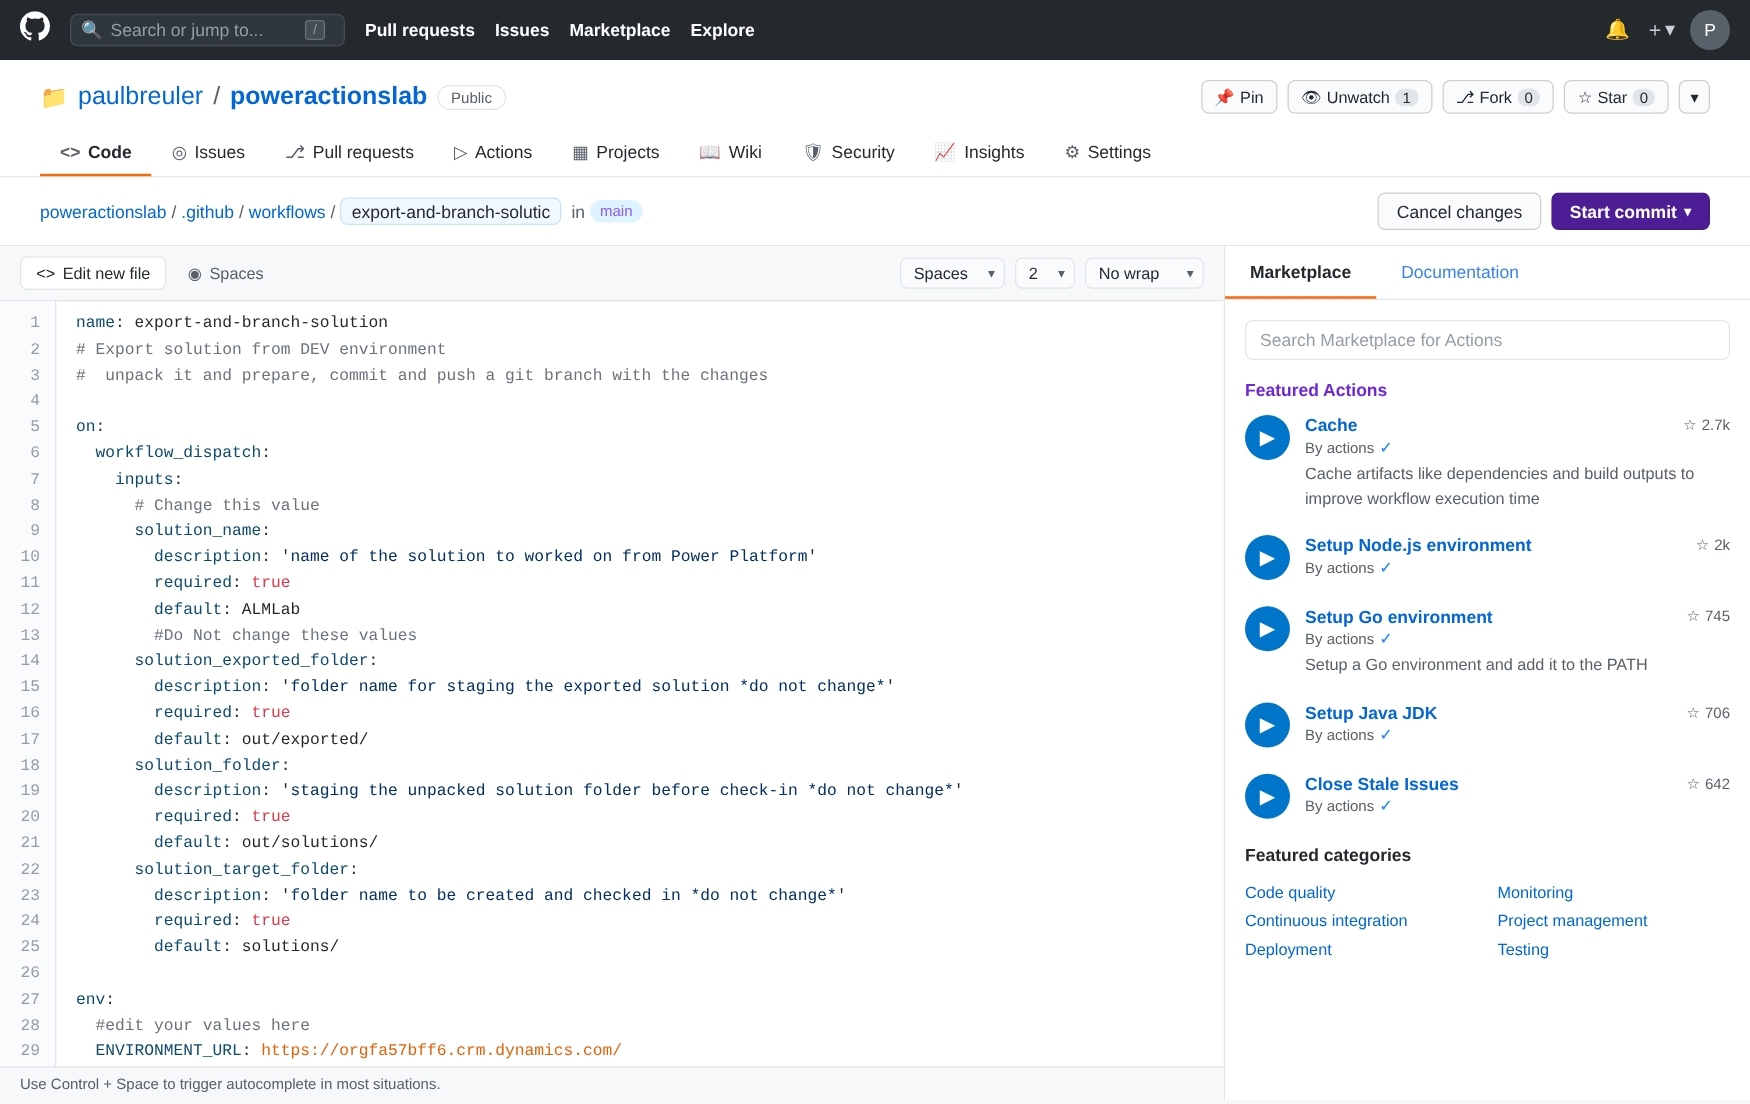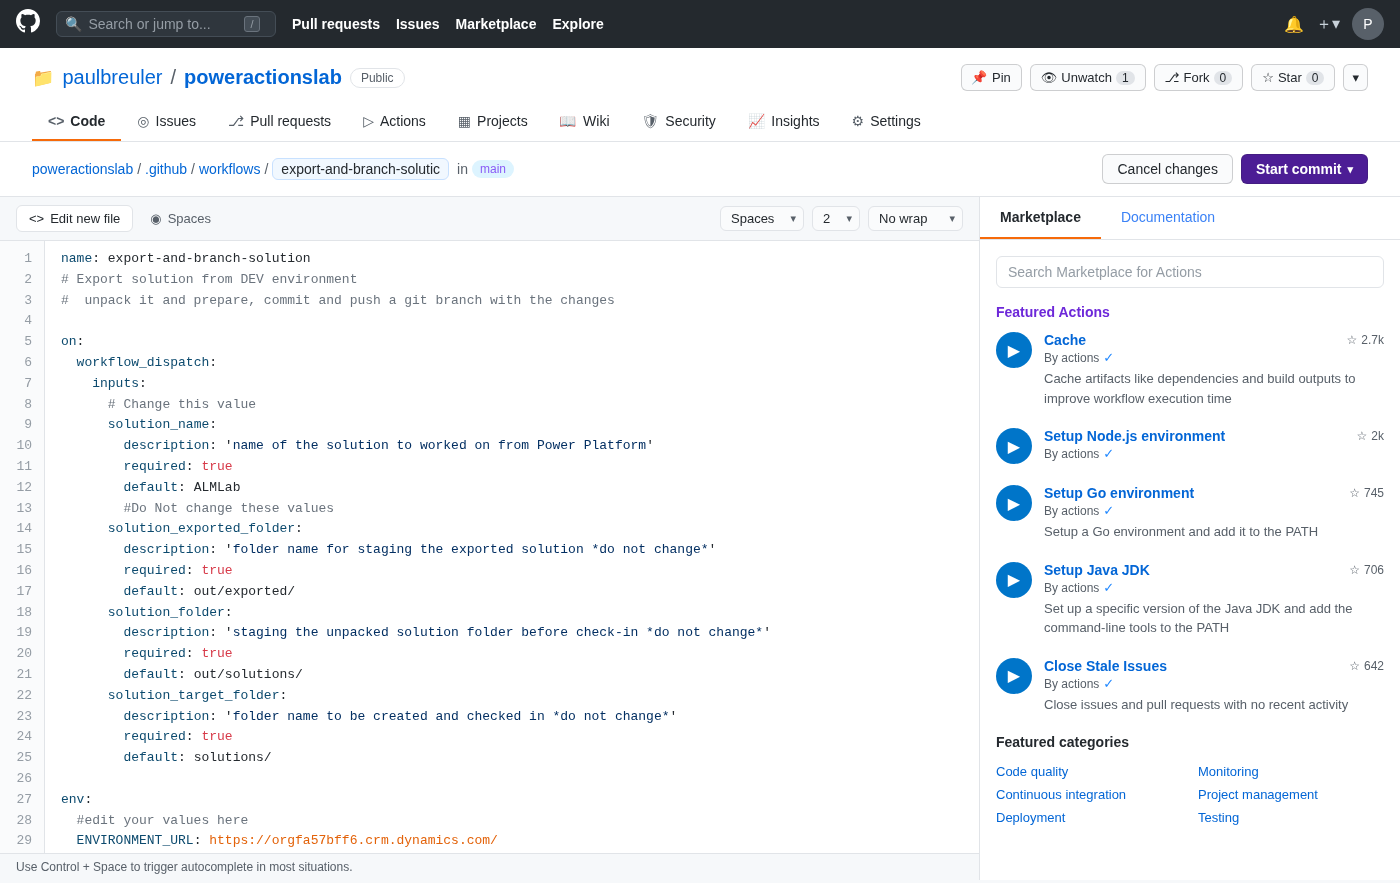--- a/index.html
+++ b/index.html
@@ -678,40 +678,38 @@
           <span class="action-name">Setup Java JDK</span>
           <span class="action-stars">
             <span>☆</span>
             706
           </span>
         </div>
         <div class="action-by">
           By actions
           <span class="verified-icon">✓</span>
         </div>
-        <div class="action-desc">Set up a specific version of the Java JDK and add the command-line tools to the PATH</div>
       </div>
     </div>
           <div class="action-item">
       <div class="action-icon">
         <span class="play">▶</span>
       </div>
       <div class="action-details">
         <div class="action-name-row">
           <span class="action-name">Close Stale Issues</span>
           <span class="action-stars">
             <span>☆</span>
             642
           </span>
         </div>
         <div class="action-by">
           By actions
           <span class="verified-icon">✓</span>
         </div>
-        <div class="action-desc">Close issues and pull requests with no recent activity</div>
       </div>
     </div>
         </div>
 
       
       <div class="categories-title">Featured categories</div>
       <div class="categories-grid" id="categoriesGrid">
           <a class="category-link" href="#">Code quality</a>
           <a class="category-link" href="#">Monitoring</a>
           <a class="category-link" href="#">Continuous integration</a>

